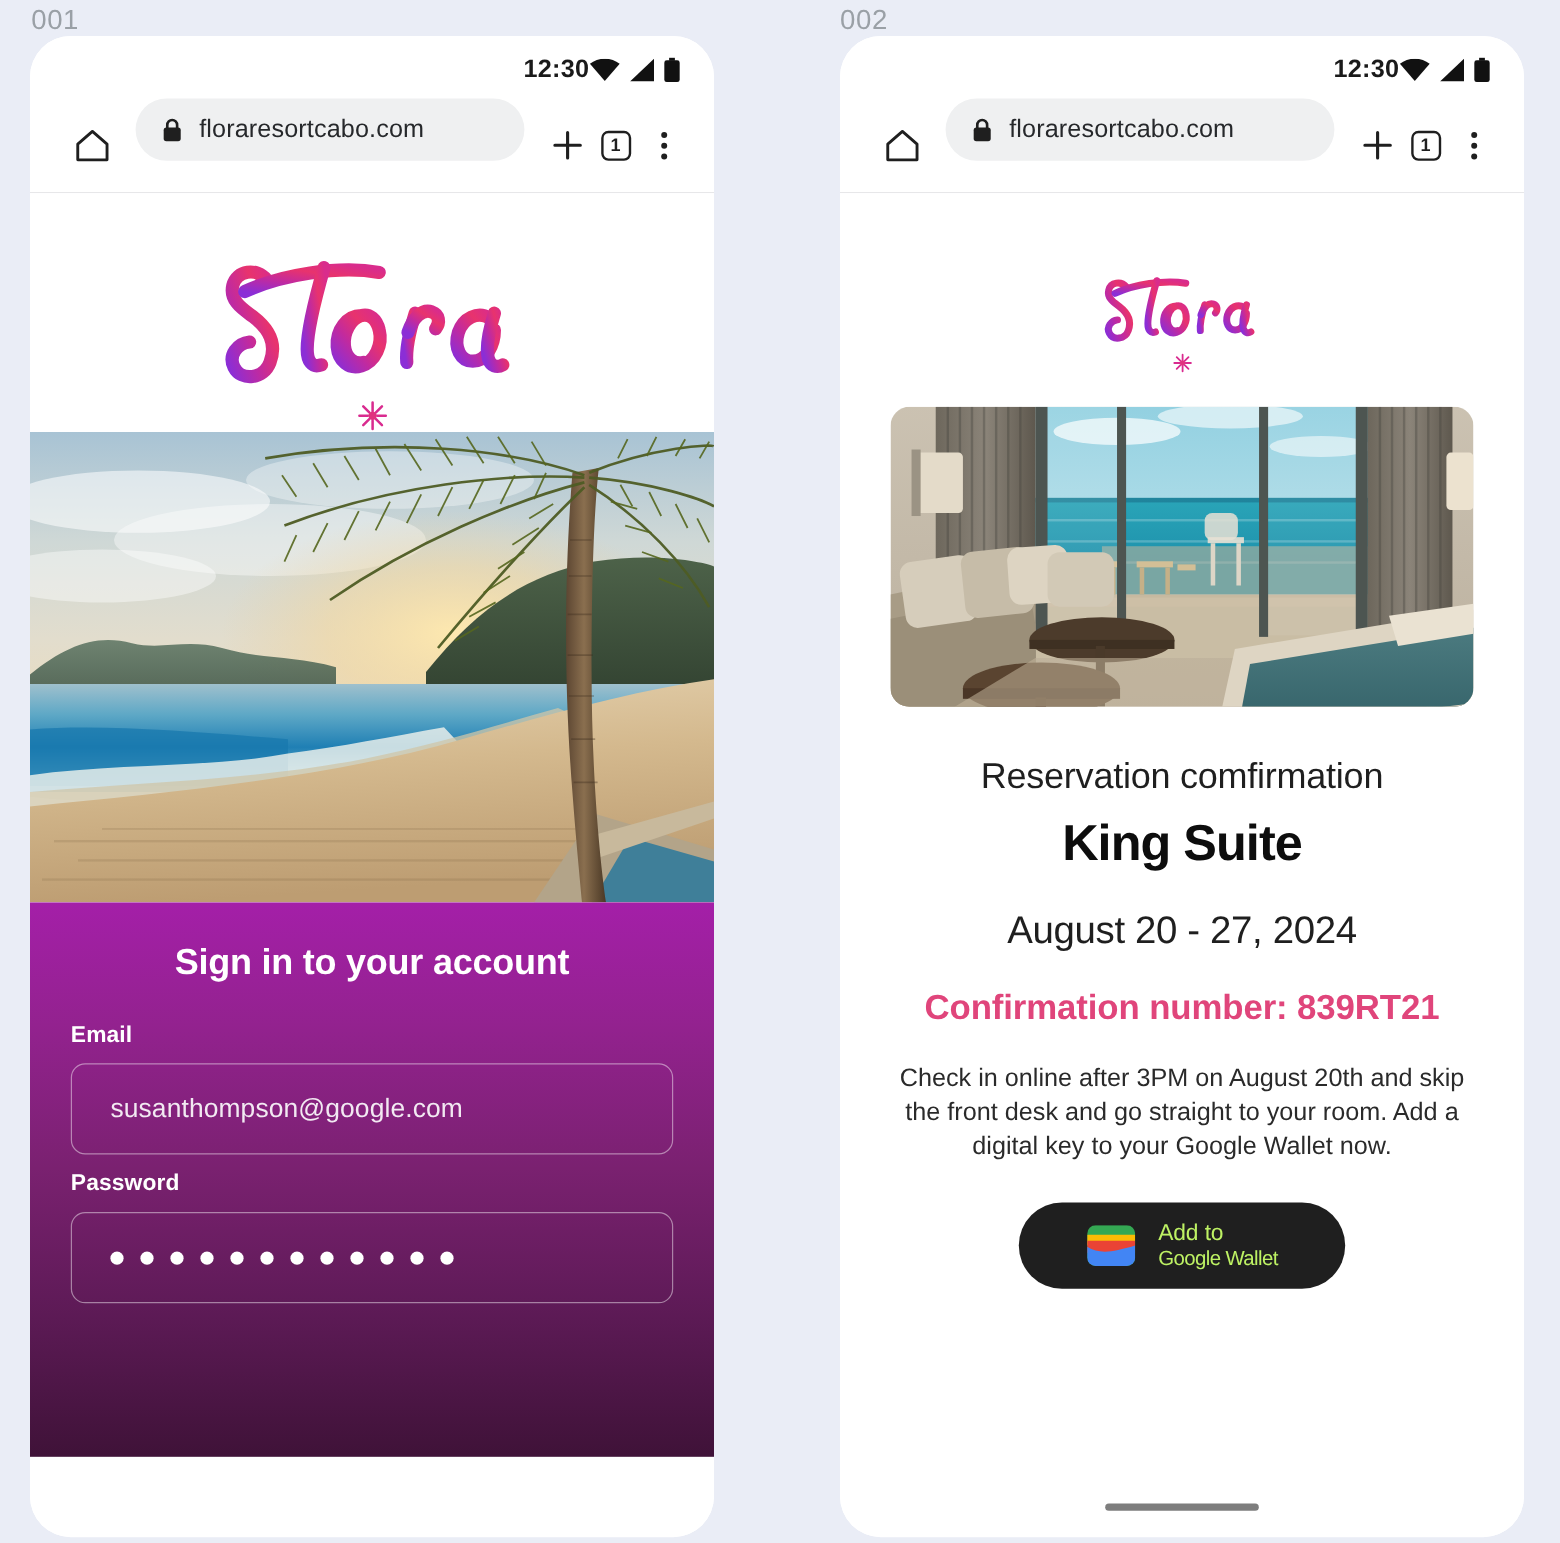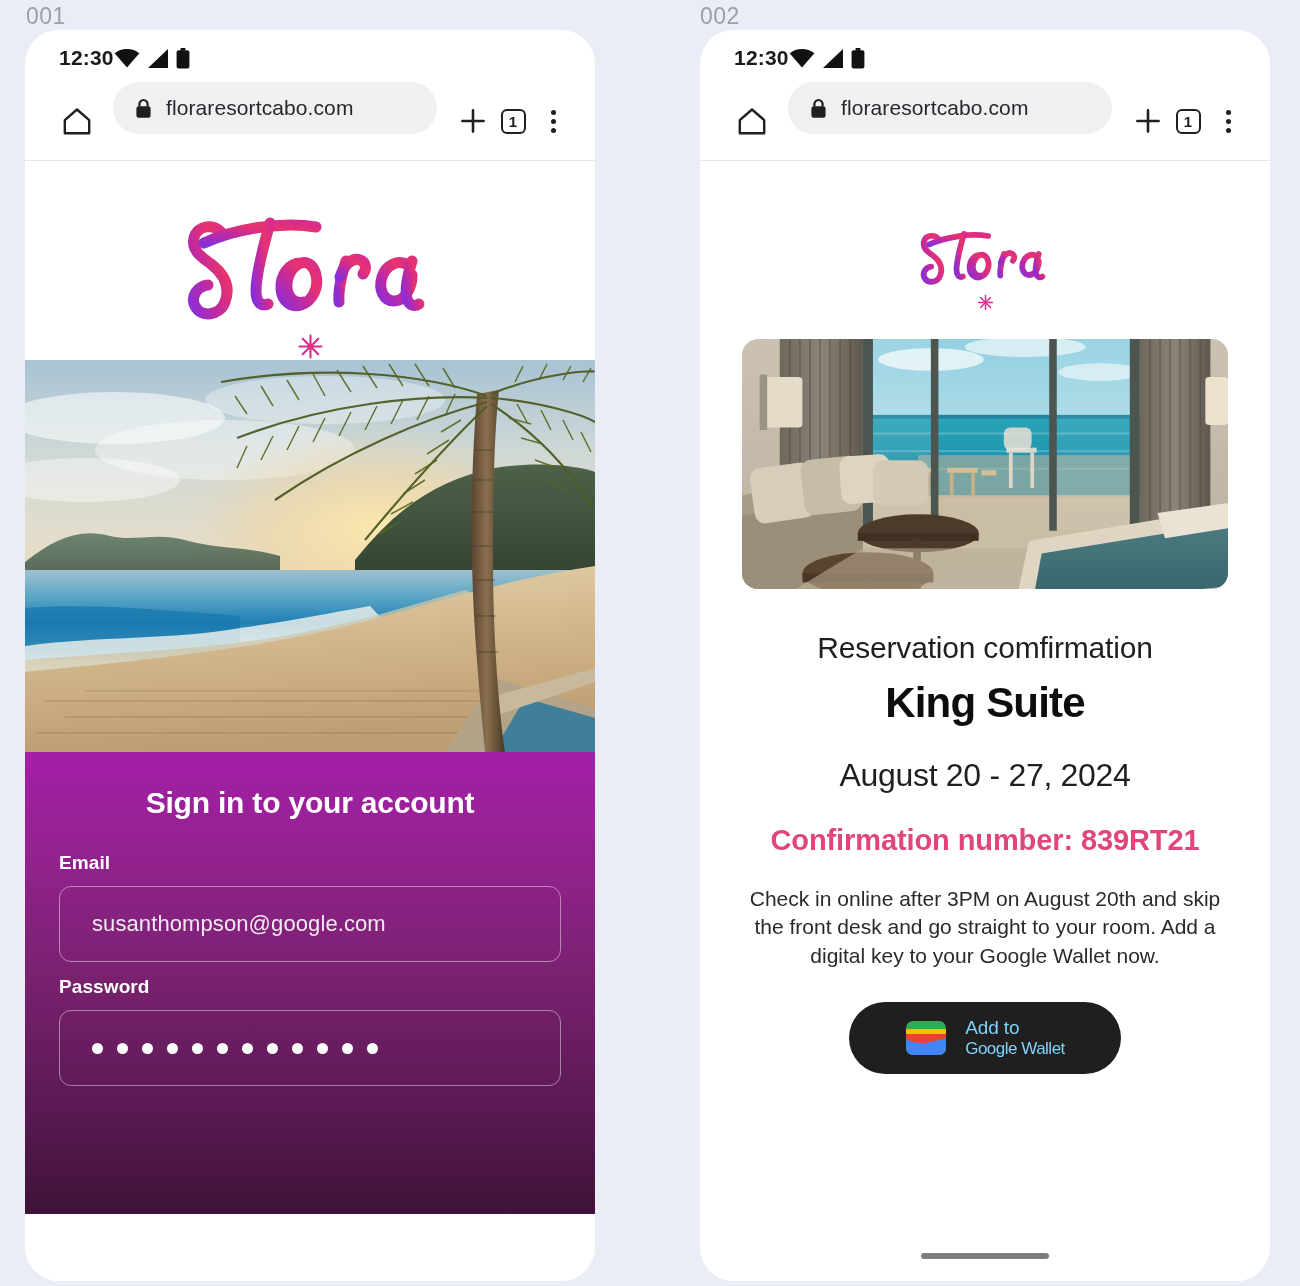--- a/index.html
+++ b/index.html
@@ -39,21 +39,21 @@
     background: #fff;
   }
   #phone-001 { left: 25px; top: 30px; }
   #phone-002 { left: 700px; top: 30px; }
 
   
   .status-bar {
     height: 52px;
     display: flex;
     align-items: center;
-    justify-content: flex-start;
+    justify-content: flex-end;
     padding: 4px 28px 0 34px;
     background: #fff;
   }
   .status-time {
     font-size: 21px;
     font-weight: 600;
     color: #1a1a1a;
     letter-spacing: 0.2px;
   }
   .status-icons {
@@ -224,21 +224,21 @@
     height: 72px;
     background: #1f1f1f;
     border-radius: 36px;
     display: flex;
     align-items: center;
     justify-content: center;
     gap: 18px;
     cursor: pointer;
     border: none;
   }
-  .wallet-text { text-align: left; color: #7dd3fc; line-height: 1.05; }
+  .wallet-text { text-align: left; color: #bef264; line-height: 1.05; }
   .wallet-line1 { font-size: 19px; font-weight: 400; letter-spacing: -0.1px; }
   .wallet-line2 { font-size: 17px; font-weight: 500; letter-spacing: -0.5px; margin-top: 2px; }
 </style>
 </head>
 <body>
 
 <div class="canvas">
 
   <div class="frame-label" id="label-001">001</div>
   <div class="frame-label" id="label-002">002</div>

